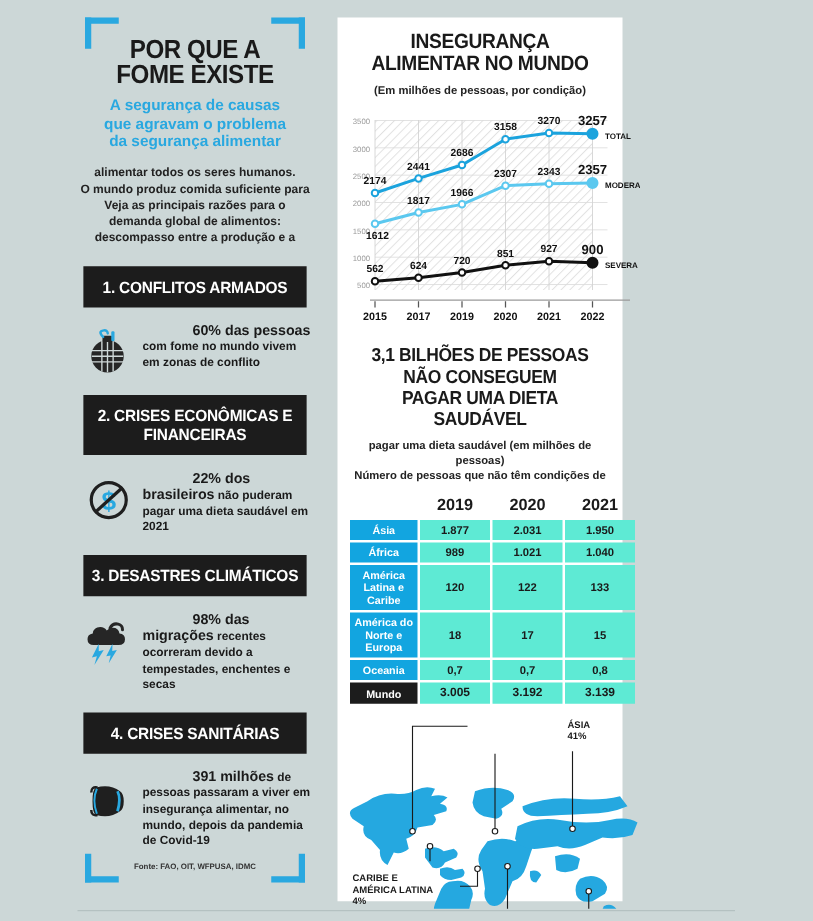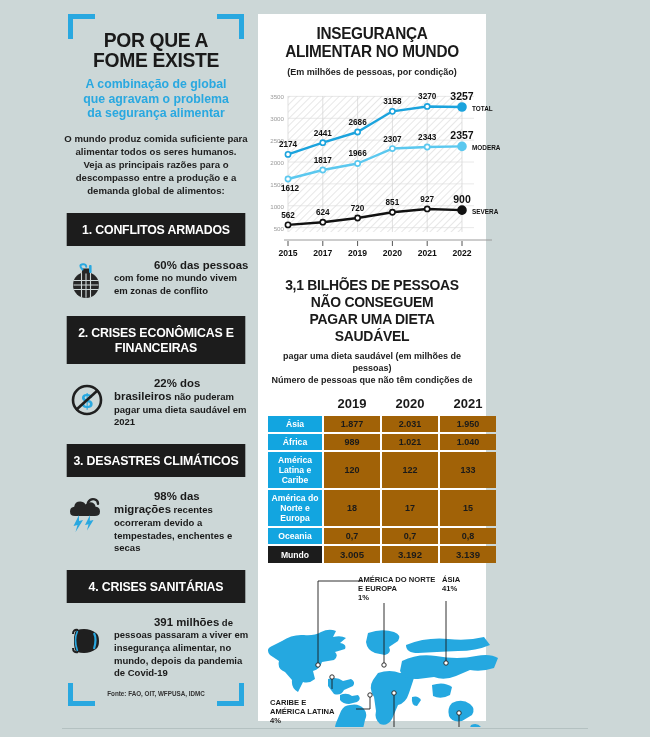--- a/index.html
+++ b/index.html
@@ -55,41 +55,41 @@
 
   .fact{display:flex;align-items:flex-start;margin-top:13px;padding-left:2px;}
   .fact-icon{width:46px;flex:0 0 46px;display:flex;align-items:flex-start;justify-content:center;padding-top:2px;}
   .fact-text{font-size:9.5px;line-height:12.6px;color:#1a1a1a;padding-left:4px;font-weight:600;}
   .fact-text b{font-size:11.4px;font-weight:bold;display:inline;margin-left:40px;}
 
   .src-left{font-size:6.3px;color:#333;text-align:center;font-weight:600;
     position:absolute;left:0;right:0;top:6px;}
 
   
-  .right{position:absolute;left:258px;top:14px;width:228px;height:707px;background:#fff;}
+  .right{position:absolute;left:270px;top:14px;width:228px;height:707px;background:#fff;}
   .rpad{padding:10px 8px 0 8px;}
 
   .sec-title{
     text-align:center;font-weight:bold;color:#1a1a1a;font-size:16.5px;
     line-height:18px;letter-spacing:-0.3px;transform:scaleX(0.93);
     transform-origin:center;
   }
   .sec-title.small{font-size:15px;line-height:17px;}
   .sec-sub{text-align:center;font-size:9px;color:#222;margin-top:6px;line-height:12px;font-weight:600;}
 
   
   .chart-wrap{position:relative;width:234px;height:178px;margin:6px auto 0;}
   .chart-svg{display:block;}
 
   
   .tbl{width:232px;margin:6px auto 0;border-collapse:separate;border-spacing:2px 2px;}
   .tbl th{font-size:13px;font-weight:bold;color:#1a1a1a;padding:2px 0 3px;text-align:center;}
   .tbl th.lbl{background:transparent;}
   .tbl td.lbl{background:#12a5e0;color:#fff;font-size:8.6px;font-weight:bold;text-align:center;padding:3px 2px;}
-  .tbl td.val{background:#a16207;color:#1a1a1a;font-size:9px;text-align:center;padding:3px 2px;font-weight:600;width:52px;}
+  .tbl td.val{background:#5eead4;color:#1a1a1a;font-size:9px;text-align:center;padding:3px 2px;font-weight:600;width:52px;}
   .tbl tr.total td.lbl{background:#1c1c1c;}
   .tbl tr.total td.val{font-weight:bold;font-size:9.6px;}
 
   
   .map-wrap{position:relative;width:240px;height:215px;margin:8px auto 0;}
   .map-svg{display:block;}
   .map-note{position:absolute;font-size:7.6px;font-weight:bold;color:#1a1a1a;line-height:9px;}
   .src-map{position:absolute;left:22px;bottom:16px;font-size:6.2px;color:#333;font-weight:600;}
 
   .strip{position:absolute;left:0;right:0;bottom:0;height:10px;background:#ccd7d7;}
@@ -103,31 +103,31 @@
   <div class="left">
 
     <div class="bracket-top"></div>
 
     <div class="h-title">
       <div>POR QUE A</div>
       <div>FOME EXISTE</div>
     </div>
 
     <div class="h-sub">
-      <div>A combinação de global</div>
+      <div>A segurança de causas</div>
       <div>que agravam o problema</div>
       <div>da segurança alimentar</div>
     </div>
 
     <div class="h-body">
+      <div>alimentar todos os seres humanos.</div>
       <div>O mundo produz comida suficiente para</div>
-      <div>alimentar todos os seres humanos.</div>
       <div>Veja as principais razões para o</div>
+      <div>demanda global de alimentos:</div>
       <div>descompasso entre a produção e a</div>
-      <div>demanda global de alimentos:</div>
     </div>
 
     <div class="cat-bar">1. CONFLITOS ARMADOS</div>
     <div class="fact">
       <div class="fact-icon">
         <svg width="40" height="40" viewBox="0 0 40 40">
           <circle cx="19" cy="24" r="13" fill="#262626"></circle>
           <g stroke="#cfd8d8" stroke-width="1.1" fill="none">
             <path d="M6.4 19.5 H31.6 M6.4 24 H31.6 M6.4 28.5 H31.6"></path>
             <path d="M14.5 11.8 V36.2 M19 11.3 V36.7 M23.5 11.8 V36.2"></path>
@@ -385,25 +385,20 @@
               <circle cx="104" cy="122" r="2.2" fill="#ffffff" stroke="#1a1a1a" stroke-width="0.9"></circle>
               <path d="M66 116 V104" fill="none" stroke="#1a1a1a" stroke-width="0.9"></path>
               <circle cx="66" cy="104" r="2.2" fill="#ffffff" stroke="#1a1a1a" stroke-width="0.9"></circle>
               <path d="M128 164 V120" fill="none" stroke="#1a1a1a" stroke-width="0.9"></path>
               <circle cx="128" cy="120" r="2.2" fill="#ffffff" stroke="#1a1a1a" stroke-width="0.9"></circle>
               <path d="M193 162 V140" fill="none" stroke="#1a1a1a" stroke-width="0.9"></path>
               <circle cx="193" cy="140" r="2.2" fill="#ffffff" stroke="#1a1a1a" stroke-width="0.9"></circle>
             </g>
         </svg>
 
-        <div class="map-note" style="left:92px;top:2px">
-          <div>AMÉRICA DO NORTE</div>
-          <div>E EUROPA</div>
-          <div>1%</div>
-        </div>
 
         <div class="map-note" style="left:176px;top:2px">
           <div>ÁSIA</div>
           <div>41%</div>
         </div>
 
         <div class="map-note" style="left:4px;top:125px;text-align:left;width:84px">
           <div>CARIBE E</div>
           <div>AMÉRICA LATINA</div>
           <div>4%</div>

